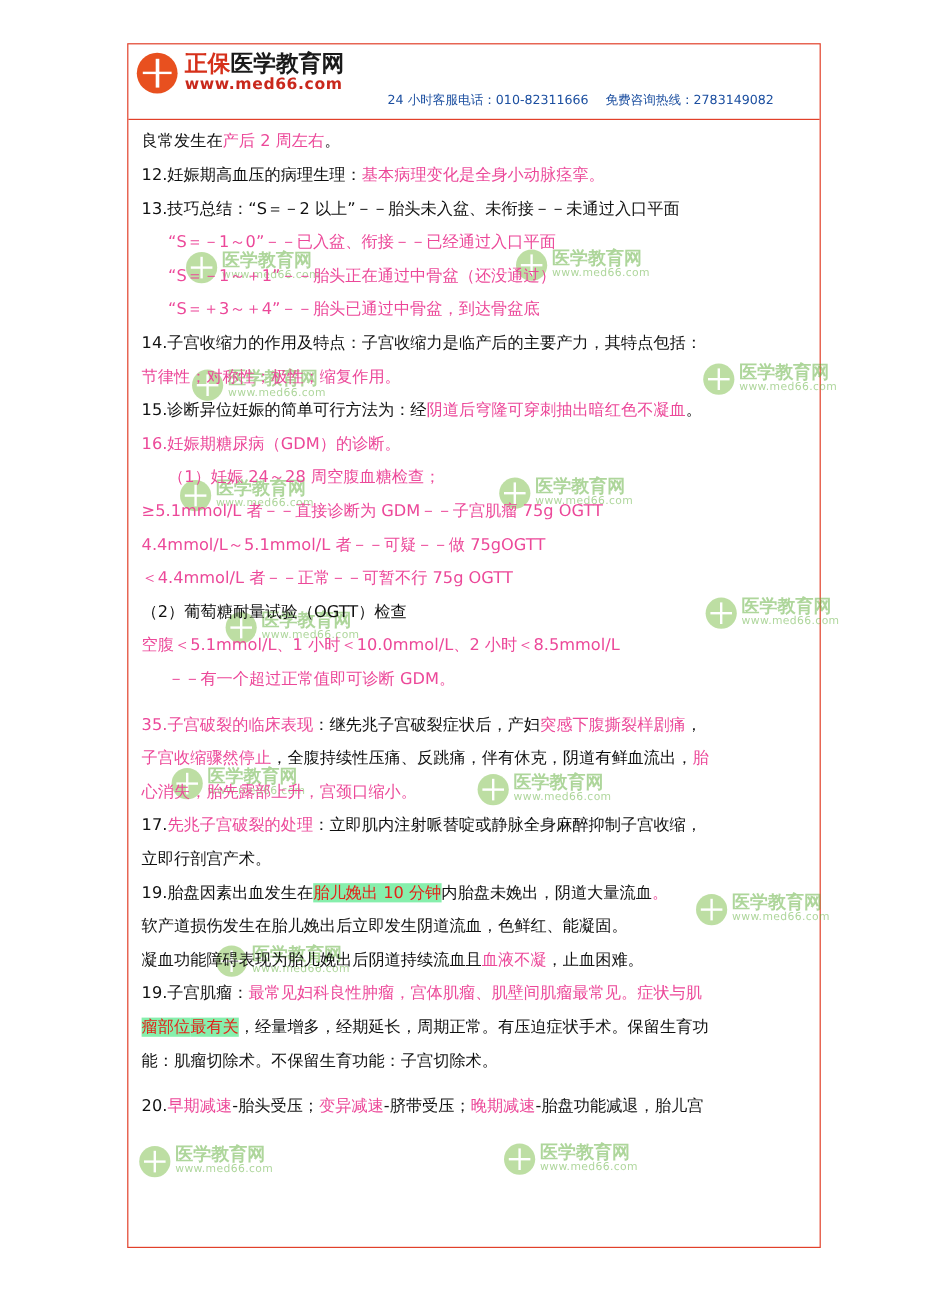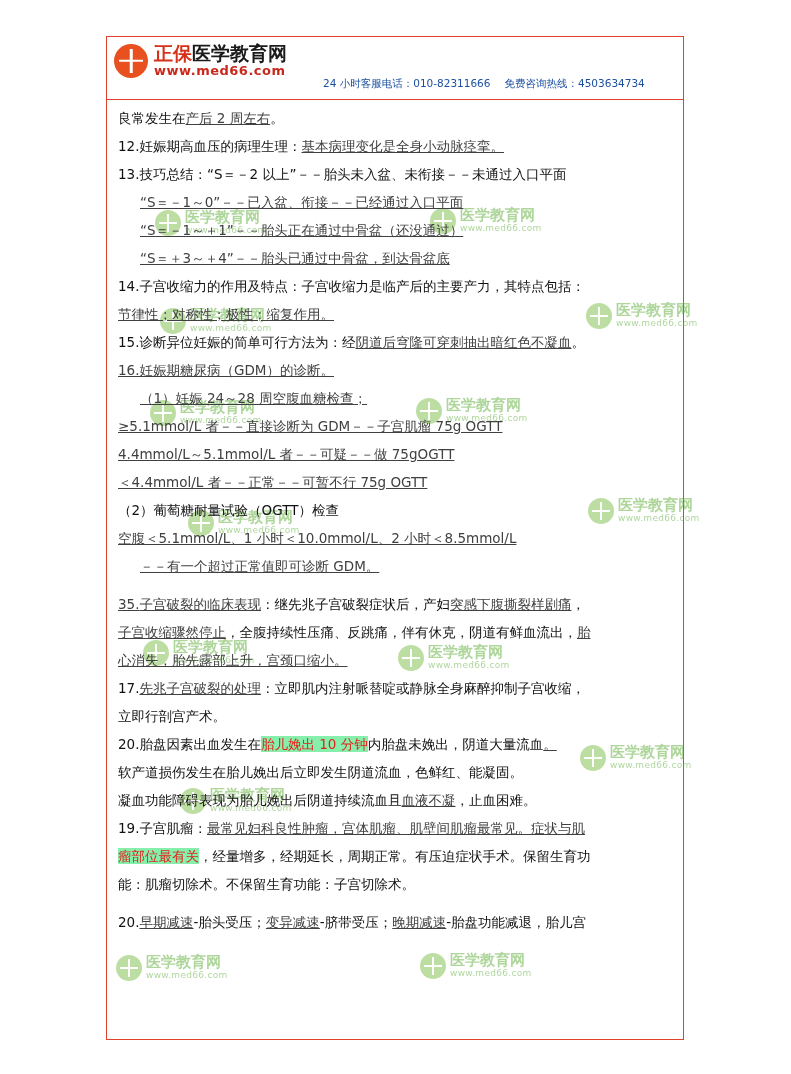--- a/index.html
+++ b/index.html
@@ -71,21 +71,21 @@
     width:558px;
   }
   p{
     margin:0 0 0 0;
     font-size:13.5px;
     line-height:28px;
     color:#111;
     font-family:"DejaVu Sans","Liberation Sans",sans-serif;
     white-space:nowrap;
   }
-  .r{color:#404040;text-decoration:underline;}
+  .r{color:#ec4899;}
   .hl{background:#86efac;color:#e2231a;}
   .ul{ }
   .gap{height:10px;}
   
   .wm{
     position:absolute;
     pointer-events:none;
     opacity:.5;
     display:flex;align-items:center;
     white-space:nowrap;
@@ -113,21 +113,21 @@
 
   <div class="header">
     <div class="logo-wrap">
       <div class="logo-mark"></div>
       <div>
         <div class="logo-text-top"><span>正保</span><span class="blk">医学教育网</span></div>
         <div class="logo-text-bot">www.med66.com</div>
       </div>
     </div>
     <div class="hotline">
-      <span>24 小时客服电话：</span><span>010-82311666</span><span class="sep"></span><span>免费咨询热线：</span><span>4503634734</span>
+      <span>24 小时客服电话：</span><span>010-82311666</span><span class="sep"></span><span>免费咨询热线：</span><span>2783149082</span>
     </div>
     <div class="hdr-rule"></div>
   </div>
 
   <div class="wm" style="left:155px;top:210px;">
     <div class="wm-mark"></div>
     <div class="wm-col">
         <div class="wm-t1">医学教育网</div>
         <div class="wm-t2">www.med66.com</div>
       </div>
@@ -241,21 +241,21 @@
       <p><span class="r">＜4.4mmol/L 者－－正常－－可暂不行 75g OGTT</span></p>
       <p><span>（2）葡萄糖耐量试验（OGTT）检查</span></p>
       <p><span class="r">空腹＜5.1mmol/L、1 小时＜10.0mmol/L、2 小时＜8.5mmol/L</span></p>
       <p style="padding-left: 22px;"><span class="r">－－有一个超过正常值即可诊断 GDM。</span></p>
       <div class="gap"></div>
       <p><span class="r">35.</span><span class="r">子宫破裂的临床表现</span><span>：继先兆子宫破裂症状后，产妇</span><span class="r">突感下腹撕裂样剧痛</span><span>，</span></p>
       <p><span class="r">子宫收缩骤然停止</span><span>，全腹持续性压痛、反跳痛，伴有休克，阴道有鲜血流出，</span><span class="r">胎</span></p>
       <p><span class="r">心消失，胎先露部上升，宫颈口缩小。</span></p>
       <p><span>17.</span><span class="r">先兆子宫破裂的处理</span><span>：立即肌内注射哌替啶或静脉全身麻醉抑制子宫收缩，</span></p>
       <p><span>立即行剖宫产术。</span></p>
-      <p><span>20.胎盘因素出血发生在</span><span class="hl">胎儿娩出 10 分钟</span><span>内胎盘未娩出，阴道大量流血</span><span class="r">。</span></p>
+      <p><span>19.胎盘因素出血发生在</span><span class="hl">胎儿娩出 10 分钟</span><span>内胎盘未娩出，阴道大量流血</span><span class="r">。</span></p>
       <p><span>软产道损伤发生在胎儿娩出后</span><span class="ul">立即发生阴道流血</span><span>，色鲜红、能凝固。</span></p>
       <p><span>凝血功能障碍表现为胎儿娩出后阴道持续流血且</span><span class="r">血液不凝</span><span>，止血困难。</span></p>
       <p><span>19.子宫肌瘤：</span><span class="r">最常见妇科良性肿瘤，宫体肌瘤、肌壁间肌瘤最常见。</span><span class="r">症状与肌</span></p>
       <p><span class="hl">瘤部位</span><span class="hl">最有关</span><span>，经量增多，经期延长，周期正常。有压迫症状手术。保留生育功</span></p>
       <p><span>能：肌瘤切除术。不保留生育功能：子宫切除术。</span></p>
       <div class="gap"></div>
       <p><span>20.</span><span class="r">早期减速</span><span>-胎头受压；</span><span class="r">变异减速</span><span>-脐带受压；</span><span class="r">晚期减速</span><span>-胎盘功能减退，胎儿宫</span></p>
     </div>
 
 </div>

